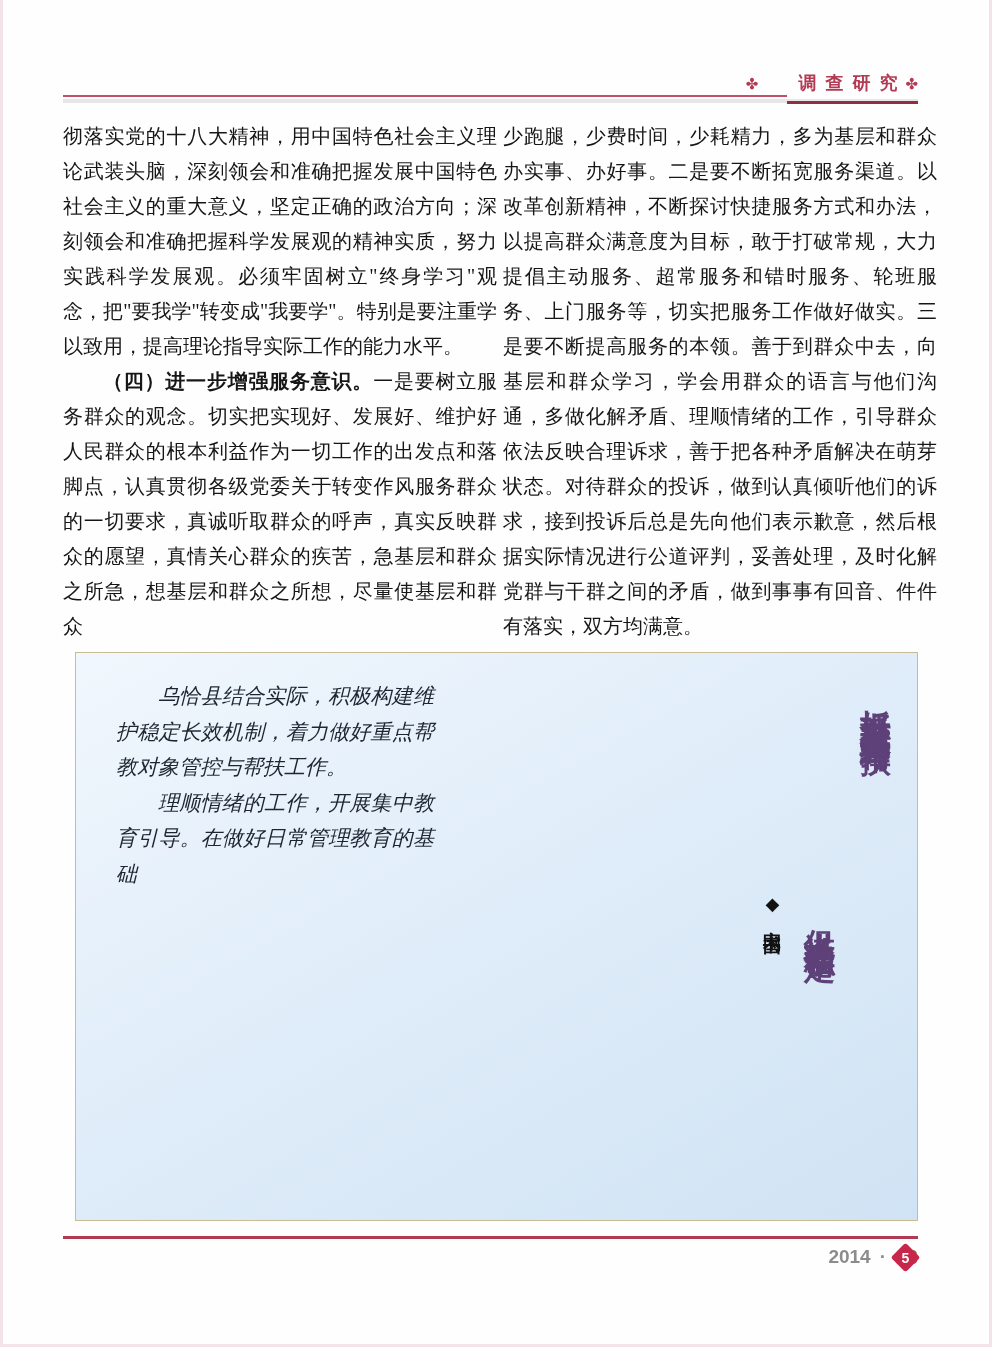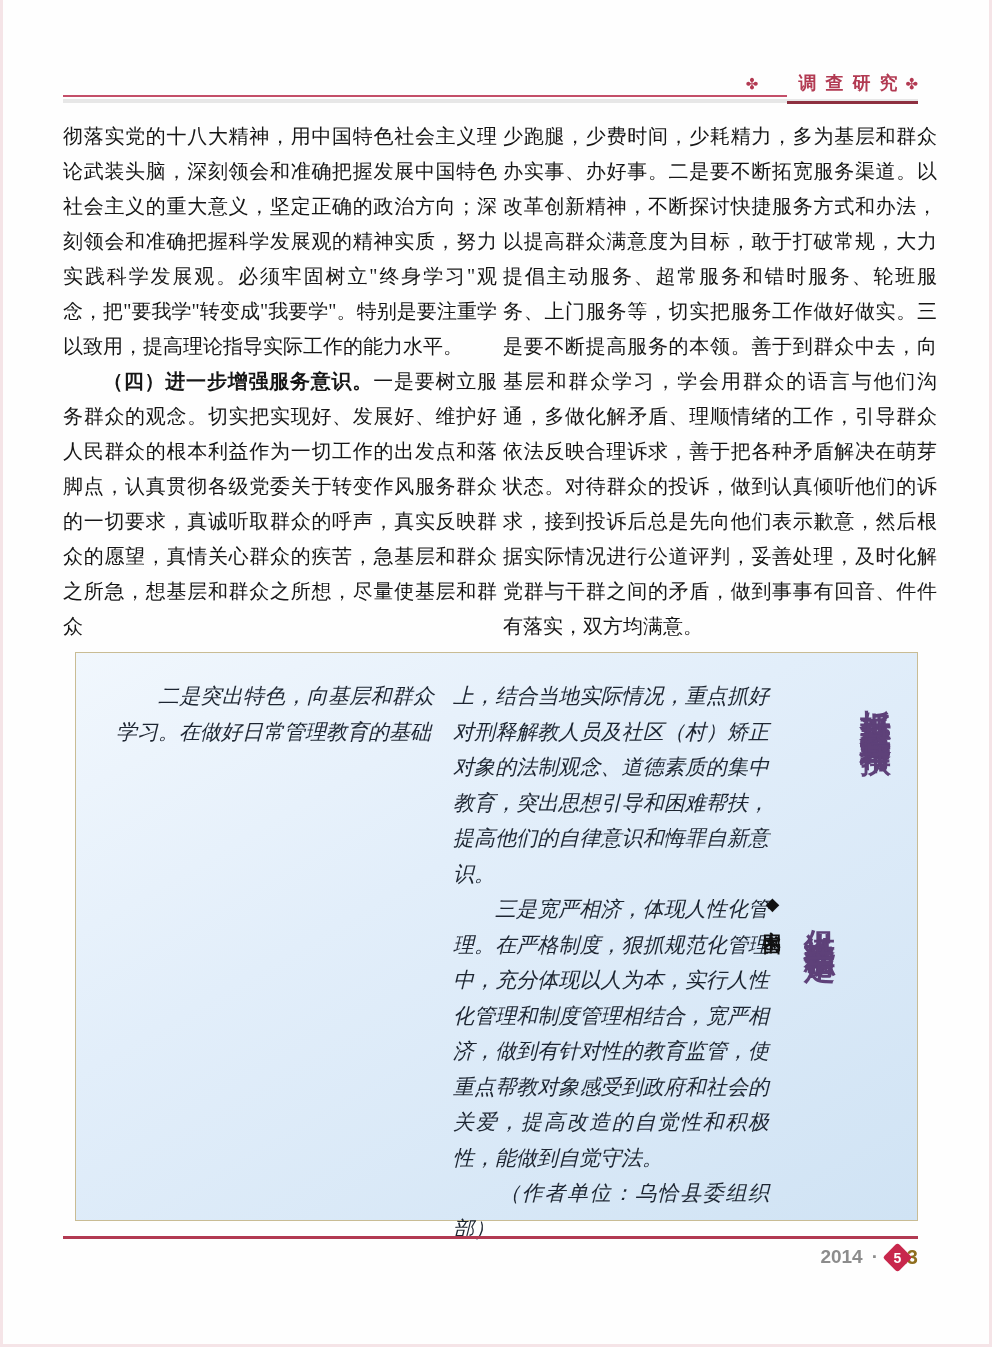--- a/index.html
+++ b/index.html
@@ -59,21 +59,21 @@
     font-family:"Liberation Sans","DejaVu Sans",sans-serif;
   }
   
   .foot-rule{position:absolute;left:63px;top:1236px;width:855px;height:3px;background:#b23a52;}
   .page-num{
     position:absolute;left:63px;top:1246px;width:855px;text-align:right;
     font-family:"Liberation Sans","DejaVu Sans",sans-serif;
     font-weight:bold;font-size:20px;color:#8f6e1e;
   }
   .issue{
-    position:absolute;top:1246px;right:80px;
+    position:absolute;top:1246px;right:72px;
     display:flex;align-items:center;gap:9px;
     font-family:"Liberation Sans","DejaVu Sans",sans-serif;
   }
   .issue-year,.issue-dot{font-weight:bold;font-size:19px;color:#8c8c8c;}
   .issue-diamond{
     width:21px;height:21px;background:#c8274c;border-radius:3px;
     transform:rotate(45deg);
     display:flex;align-items:center;justify-content:center;
     margin-right:4px;
   }
@@ -99,26 +99,22 @@
     <p class="body">彻落实党的十八大精神，用中国特色社会主义理论武装头脑，深刻领会和准确把握发展中国特色社会主义的重大意义，坚定正确的政治方向；深刻领会和准确把握科学发展观的精神实质，努力实践科学发展观。必须牢固树立"终身学习"观念，把"要我学"转变成"我要学"。特别是要注重学以致用，提高理论指导实际工作的能力水平。</p>
     <p class="body indent"><span class="lead-bold">（四）进一步增强服务意识。</span><span>一是要树立服务群众的观念。切实把实现好、发展好、维护好人民群众的根本利益作为一切工作的出发点和落脚点，认真贯彻各级党委关于转变作风服务群众的一切要求，真诚听取群众的呼声，真实反映群众的愿望，真情关心群众的疾苦，急基层和群众之所急，想基层和群众之所想，尽量使基层和群众</span></p>
   </div>
 
   <div class="col col-right">
     <p class="body">少跑腿，少费时间，少耗精力，多为基层和群众办实事、办好事。二是要不断拓宽服务渠道。以改革创新精神，不断探讨快捷服务方式和办法，以提高群众满意度为目标，敢于打破常规，大力提倡主动服务、超常服务和错时服务、轮班服务、上门服务等，切实把服务工作做好做实。三是要不断提高服务的本领。善于到群众中去，向基层和群众学习，学会用群众的语言与他们沟通，多做化解矛盾、理顺情绪的工作，引导群众依法反映合理诉求，善于把各种矛盾解决在萌芽状态。对待群众的投诉，做到认真倾听他们的诉求，接到投诉后总是先向他们表示歉意，然后根据实际情况进行公道评判，妥善处理，及时化解党群与干群之间的矛盾，做到事事有回音、件件有落实，双方均满意。</p>
   </div>
 
   <div class="feature-box">
     <div class="box-col box-col1">
-      <p class="kai indent">二是突出特色，向基层和群众学习。在做好日常管理教育的基础</p>
-    </div>
-    <div class="box-col box-col2">
-      <p class="kai">上，结合当地实际情况，重点抓好对刑释解教人员及社区（村）矫正对象的法制观念、道德素质的集中教育，突出思想引导和困难帮扶，提高他们的自律意识和悔罪自新意识。</p>
-      <p class="kai indent">三是宽严相济，体现人性化管理。在严格制度，狠抓规范化管理中，充分体现以人为本，实行人性化管理和制度管理相结合，宽严相济，做到有针对性的教育监管，使重点帮教对象感受到政府和社会的关爱，提高改造的自觉性和积极性，能做到自觉守法。</p>
-      <p class="kai byline">（作者单位：乌恰县委组织部）</p>
+      <p class="kai indent">乌恰县结合实际，积极构建维护稳定长效机制，着力做好重点帮教对象管控与帮扶工作。</p>
+      <p class="kai indent">理顺情绪的工作，开展集中教育引导。在做好日常管理教育的基础</p>
     </div>
 
     <div class="vtext vtitle vtitle1">抓好重点帮教对象管控与帮扶</div>
     <div class="vtext vtitle vtitle2">促进社会和谐稳定</div>
     <div class="vtext vauthor"><span>◆</span><span>宋书国</span></div>
   </div>
 
   <div class="foot-rule"></div>
   <div class="page-num">13</div>
   <div class="issue">

